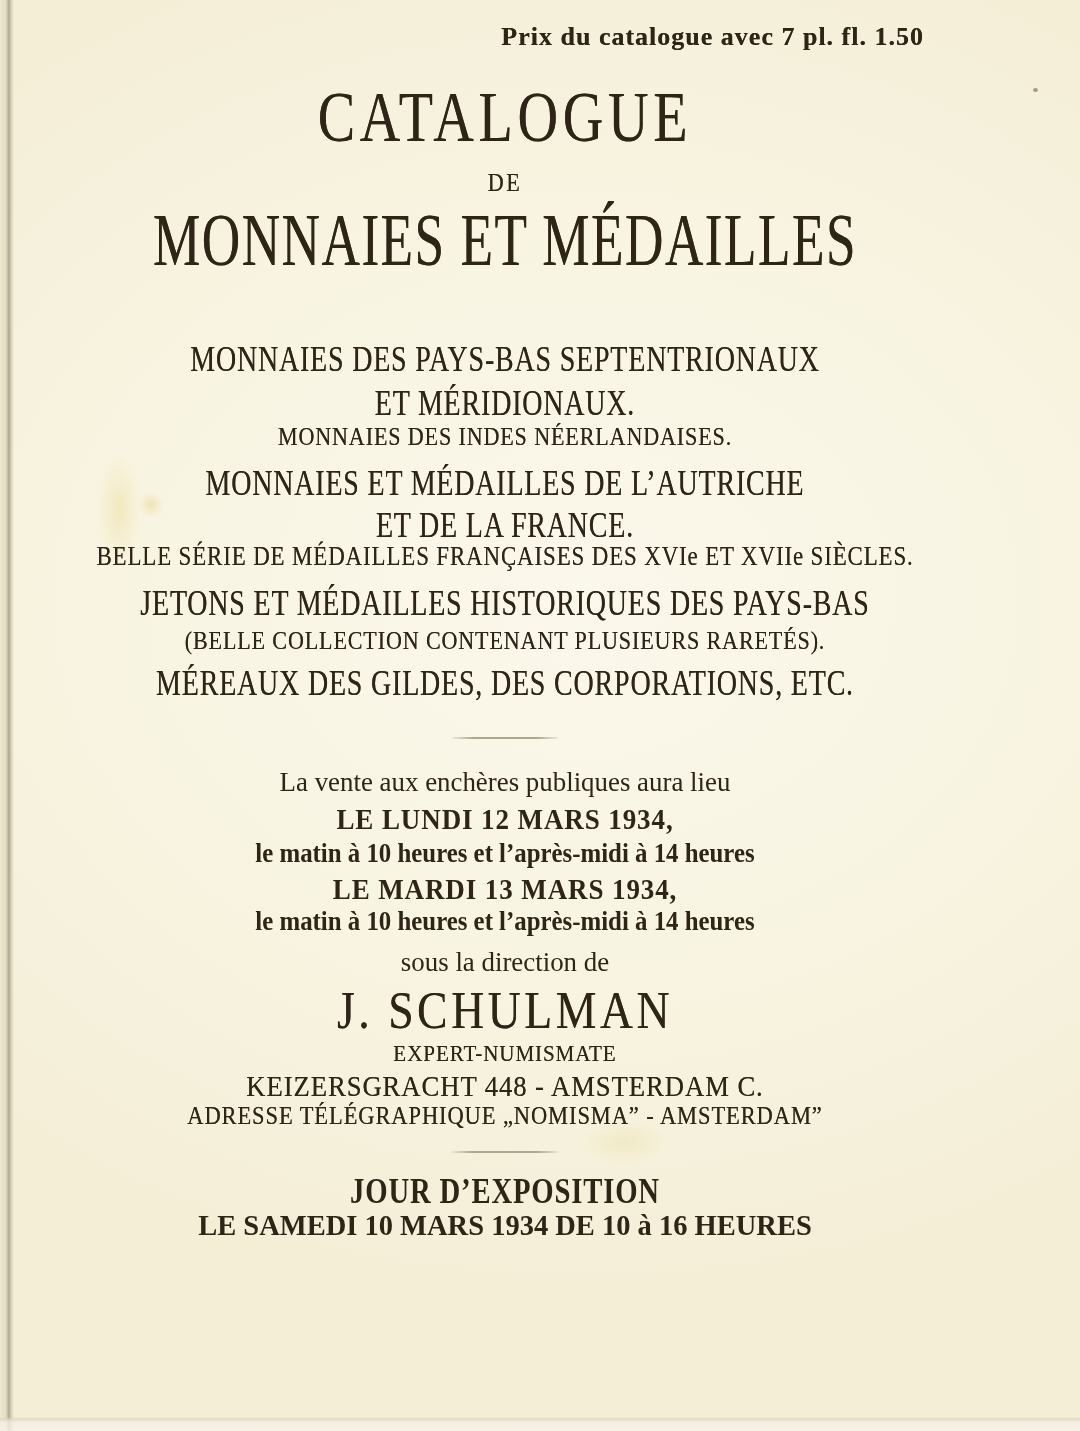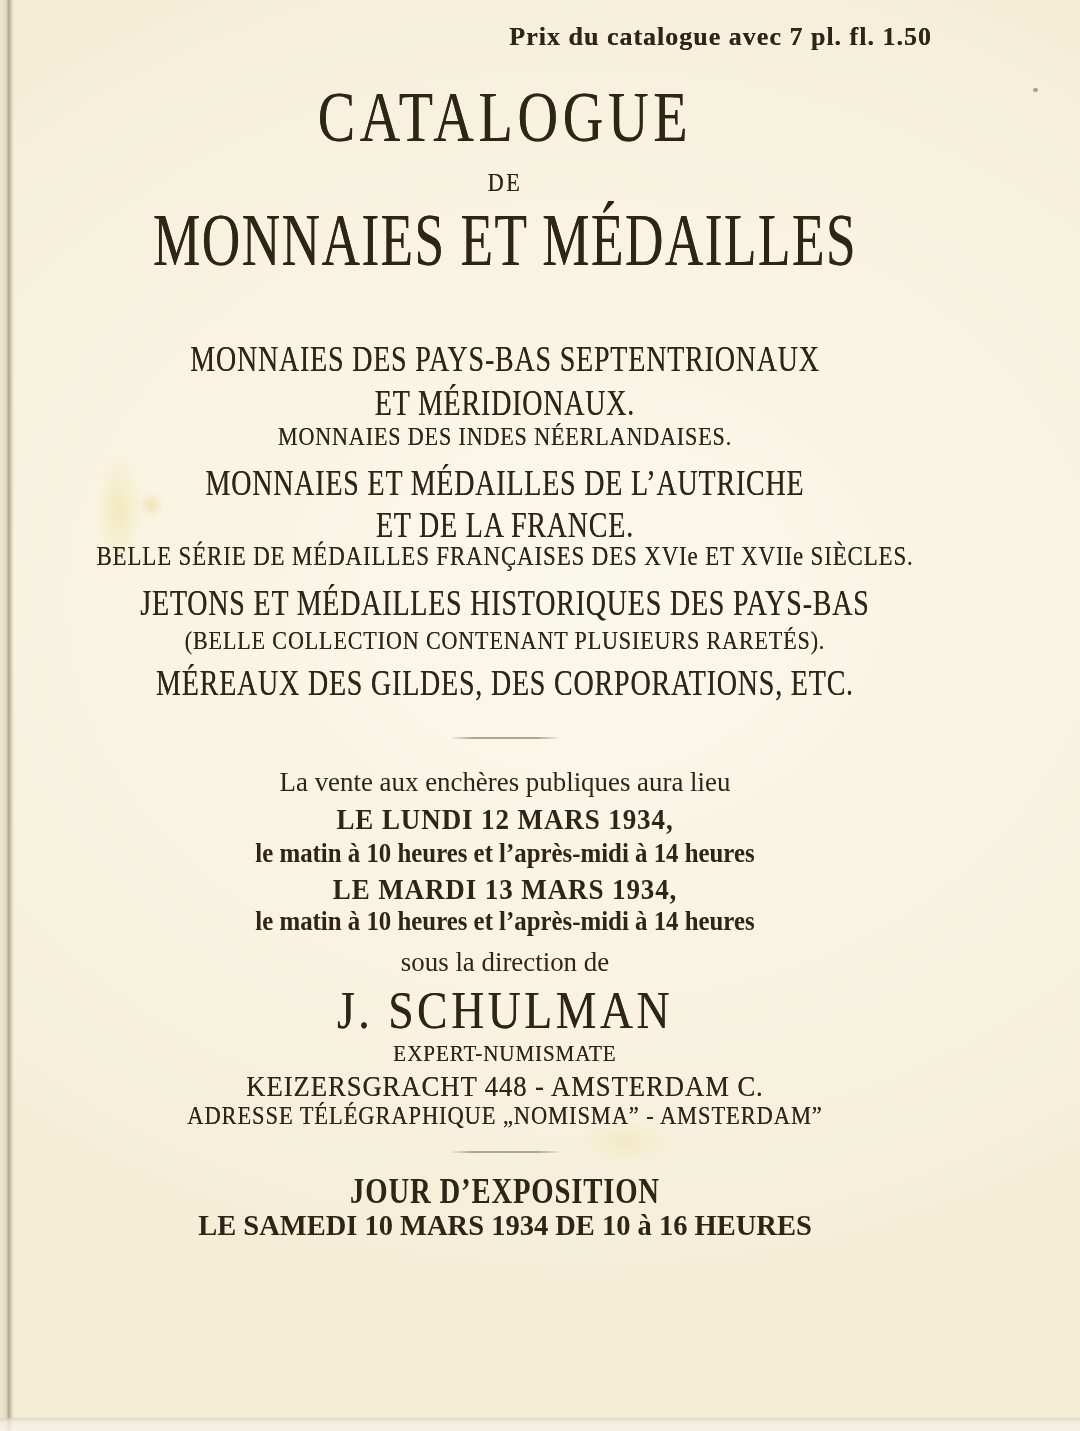--- a/index.html
+++ b/index.html
@@ -37,21 +37,21 @@
     background:rgba(95,85,62,.55);}
 
   
   .ln{
     position:absolute;left:0;width:1010px;
     text-align:center;white-space:nowrap;
     transform-origin:50% 50%;
   }
   .ink{text-shadow:0 0 .5px rgba(46,37,23,.75);}
 
-  .price{position:absolute;top:22px;right:148px;font-size:26px;font-weight:bold;
+  .price{position:absolute;top:22px;right:156px;font-size:26px;font-weight:bold;
     letter-spacing:1px;white-space:nowrap;}
 
   .t-main {top:76px; font-size:72px;letter-spacing:6px;transform:scaleX(.78);}
   .t-de   {top:168px;font-size:26px;letter-spacing:3px;transform:scaleX(.85);}
   .t-sub  {top:198px;font-size:74px;letter-spacing:2px;transform:scaleX(.72);}
 
   .h-big  {font-size:35px;letter-spacing:1px;transform:scaleX(.80);}
   .h-sub  {font-size:26px;letter-spacing:1px;transform:scaleX(.85);}
 
   .s1l1{top:340px;} .s1l2{top:384px;} .s1l3{top:422px;}

